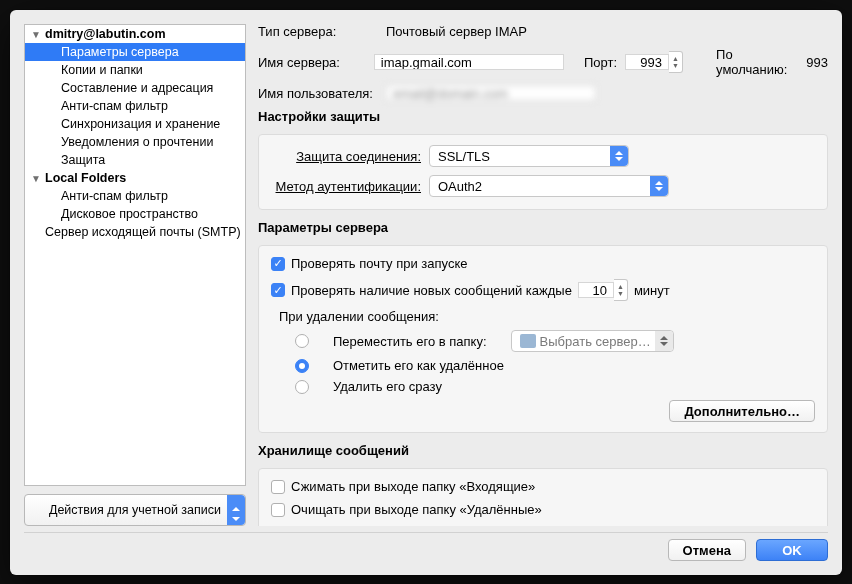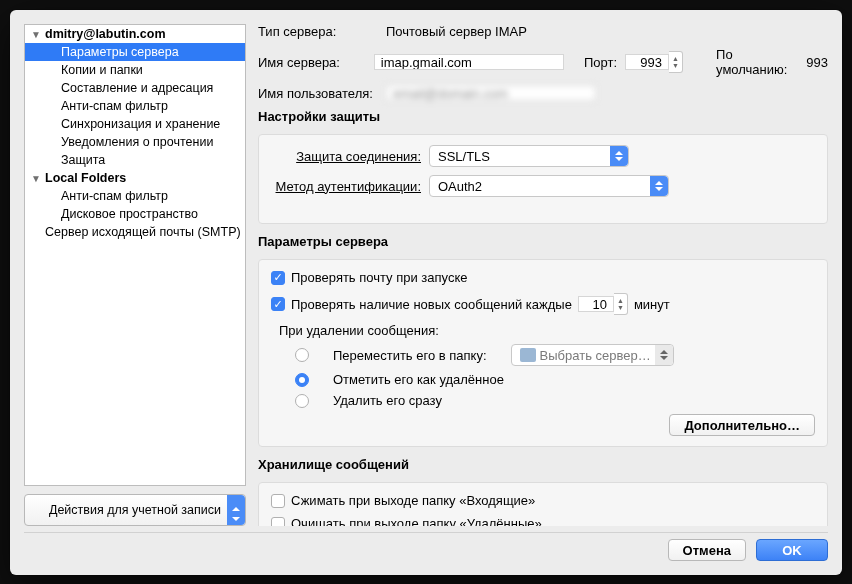--- a/index.html
+++ b/index.html
@@ -319,21 +319,21 @@
 
       <h3 class="outside">Настройки защиты</h3>
       <div class="section">
         <div class="form-row">
           <span class="flabel">Защита соединения:</span>
           <div class="select">
               <span>SSL/TLS</span>
               <span class="selcaret"></span>
             </div>
         </div>
-        <div class="form-row" style="margin-bottom:16px">
+        <div class="form-row" style="margin-bottom:2px">
           <span class="flabel">Метод аутентификации:</span>
           <div class="select" style="min-width:240px">
               <span>OAuth2</span>
               <span class="selcaret"></span>
             </div>
         </div>
       </div>
 
       <h3 class="outside">Параметры сервера</h3>
       <div class="section">

